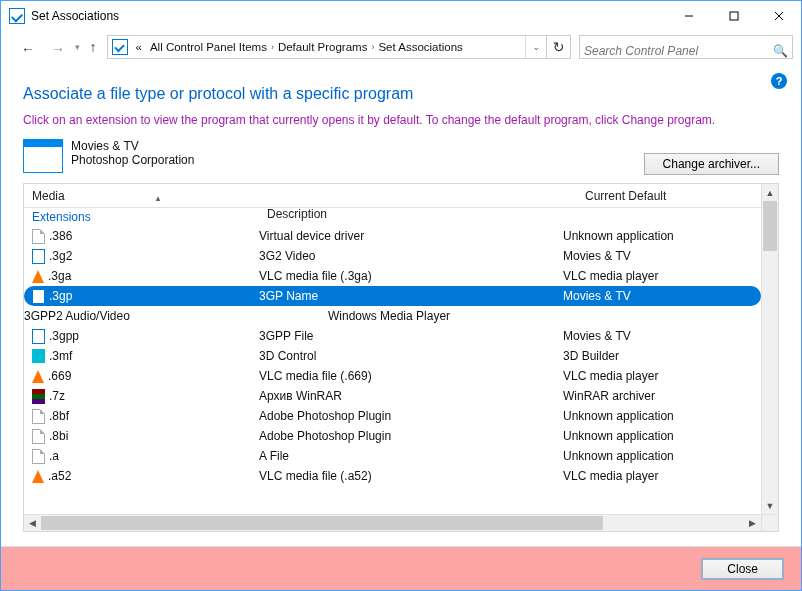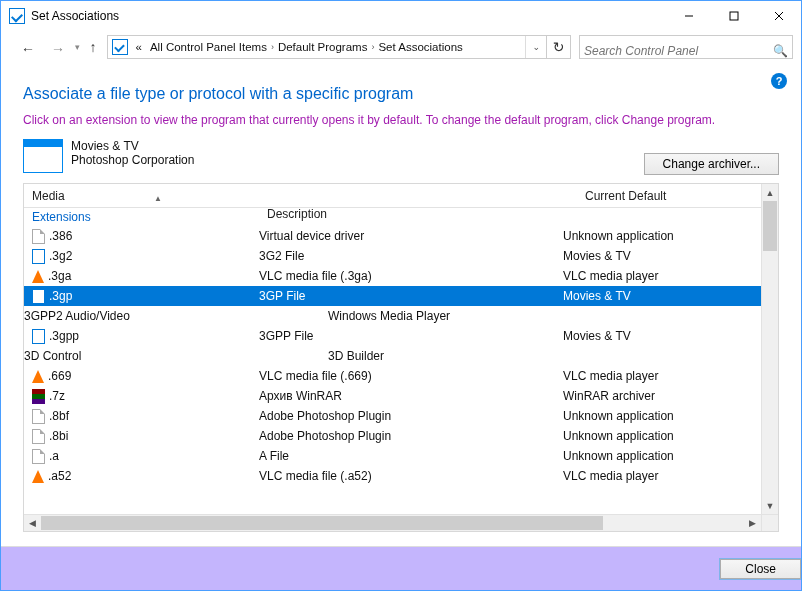--- a/index.html
+++ b/index.html
@@ -57,36 +57,36 @@
 .vscroll .thumb { position:absolute; left:1px; right:1px; top:17px; height:50px; background:#cdcdcd; }
 .hscroll { position:absolute; left:0; right:17px; bottom:0; height:17px; background:#f0f0f0; border-top:1px solid #e2e2e2; display:flex; align-items:center; }
 .hscroll .sl,.hscroll .sr { width:17px; text-align:center; font-size:9px; color:#555;}
 .hscroll .htrack{ flex:1; position:relative; height:100%;}
 .hscroll .hthumb{ position:absolute; left:0; top:1px; bottom:1px; width:80%; background:#cdcdcd;}
 .corner { position:absolute; right:0; bottom:0; width:17px; height:17px; background:#f0f0f0; border-left:1px solid #e2e2e2; border-top:1px solid #e2e2e2;}
 
 .tbody { position:absolute; top:24px; left:0; right:17px; bottom:17px; overflow:hidden; }
 .grouphdr { color:#0066cc; font-size:12px; padding:2px 0 2px 8px; }
 .row { display:flex; align-items:center; height:20px; font-size:12px; color:#111; }
-.row.selected { background:#0078d7; color:#fff; }
+.row.selected { background:#0078d7; color:#fff;border-radius:10px; }
 .c1 { width:235px; padding-left:8px; display:flex; align-items:center; gap:4px;}
 .c2 { width:304px; }
 .c3 { flex:1; }
 
 .fi { width:16px; height:16px; display:inline-flex; align-items:center; justify-content:center; font-size:12px;}
 .fi-generic { border:1px solid #aaa; background:#fff; width:13px; height:15px; position:relative;}
 .fi-generic::after{ content:""; position:absolute; right:-1px; top:-1px; width:0; height:0; border-top:5px solid #fff; border-left:5px solid #aaa;}
 .fi-movie { width:13px; height:15px; border:1px solid #0078d7; background:#fff;}
 .fi-vlc { width:0; height:0; border-left:6px solid transparent; border-right:6px solid transparent; border-bottom:13px solid #ff7700;}
 .fi-wmp { width:14px; height:14px; border-radius:50%; background:radial-gradient(circle,#4fc3f7,#0288d1);}
 .fi-3d { width:13px; height:14px; background:#00bcd4;}
 .fi-rar { width:13px; height:15px; background:linear-gradient(#8b0000 33%,#006400 33% 66%,#4b0082 66%);}
 
 
-.footer { position:absolute; left:0; right:0; bottom:0; height:44px; border-top:1px solid #ddd; display:flex; align-items:center; justify-content:flex-end; background:#c4b5fd;}
+.footer { position:absolute; left:0; right:0; bottom:0; height:44px; border-top:1px solid #ddd; display:flex; align-items:center; justify-content:flex-end; padding-right:18px; background:#fca5a5;}
 .close-btn { background:linear-gradient(#f6f6f6,#e9e9e9); border:1px solid #adadad; font-size:12px; padding:2px 24px; box-shadow: 0 0 0 1px #7eb4ea;}
 </style>
 </head>
 <body>
 
 <div class="titlebar">
   <span class="titlebar-icon"></span>
   <span class="titlebar-text">Set Associations</span>
   <div class="winbtns">
     <div class="winbtn">
@@ -164,52 +164,56 @@
             <span>.386</span>
           </div>
           <div class="c2">Virtual device driver</div>
           <div class="c3">Unknown application</div>
         </div>
         <div class="row">
           <div class="c1">
             <span class="fi fi-movie"></span>
             <span>.3g2</span>
           </div>
-          <div class="c2">3G2 File</div>
+          <div class="c2">3G2 Video</div>
           <div class="c3">Movies &amp; TV</div>
         </div>
         <div class="row">
           <div class="c1">
             <span class="fi fi-vlc"></span>
             <span>.3ga</span>
           </div>
           <div class="c2">VLC media file (.3ga)</div>
           <div class="c3">VLC media player</div>
         </div>
         <div class="row selected">
           <div class="c1">
             <span class="fi fi-movie"></span>
             <span>.3gp</span>
           </div>
-          <div class="c2">3GP File</div>
+          <div class="c2">3GP Name</div>
           <div class="c3">Movies &amp; TV</div>
         </div>
         <div class="row">
           <div class="c2">3GPP2 Audio/Video</div>
           <div class="c3">Windows Media Player</div>
         </div>
         <div class="row">
           <div class="c1">
             <span class="fi fi-movie"></span>
             <span>.3gpp</span>
           </div>
           <div class="c2">3GPP File</div>
           <div class="c3">Movies &amp; TV</div>
         </div>
         <div class="row">
+          <div class="c1">
+            <span class="fi fi-3d"></span>
+            <span>.3mf</span>
+          </div>
           <div class="c2">3D Control</div>
           <div class="c3">3D Builder</div>
         </div>
         <div class="row">
           <div class="c1">
             <span class="fi fi-vlc"></span>
             <span>.669</span>
           </div>
           <div class="c2">VLC media file (.669)</div>
           <div class="c3">VLC media player</div>

